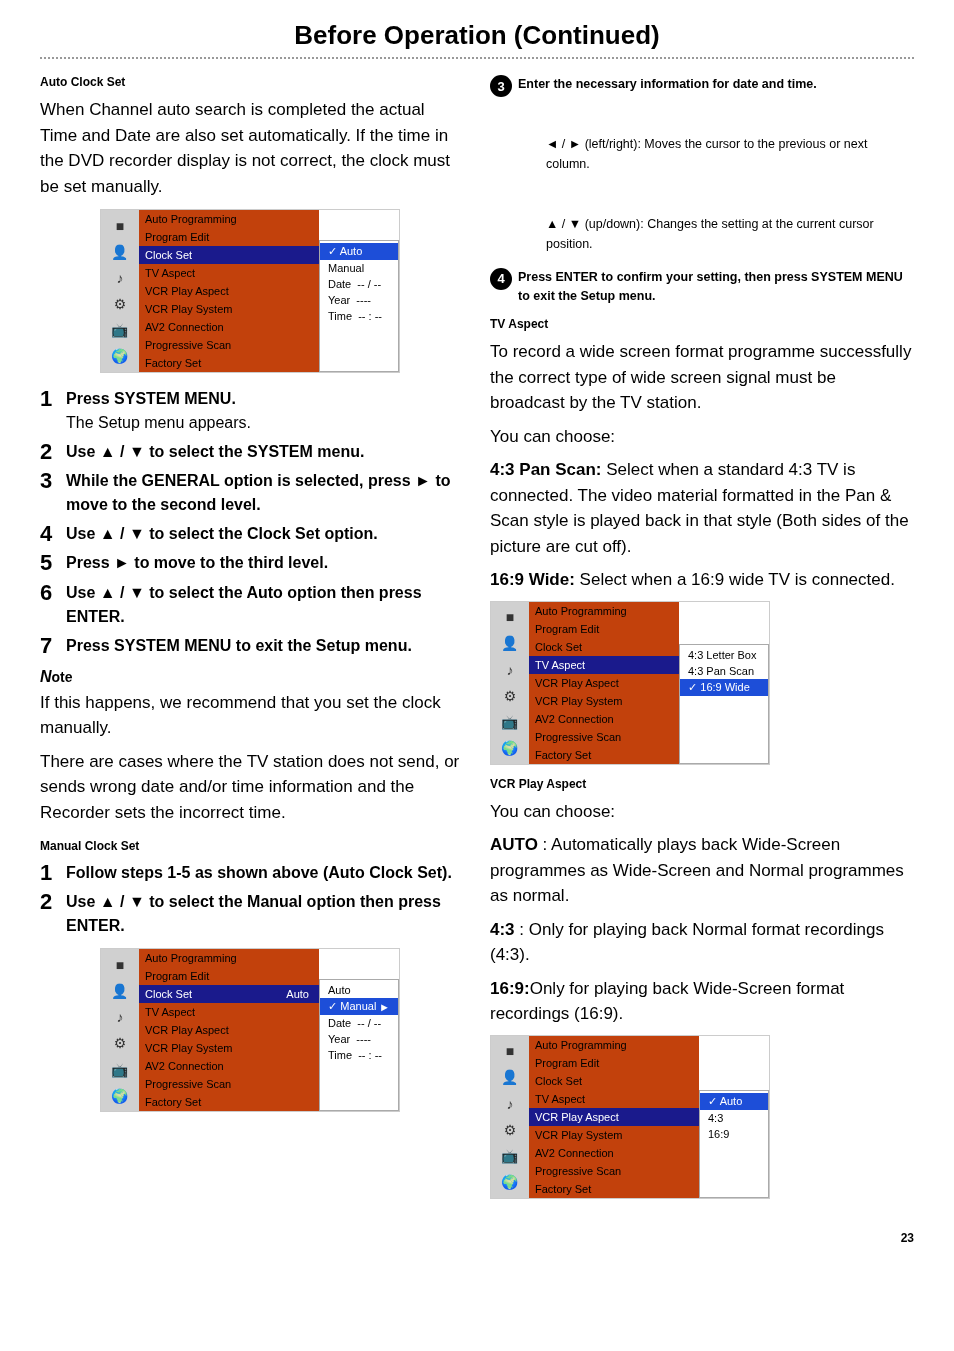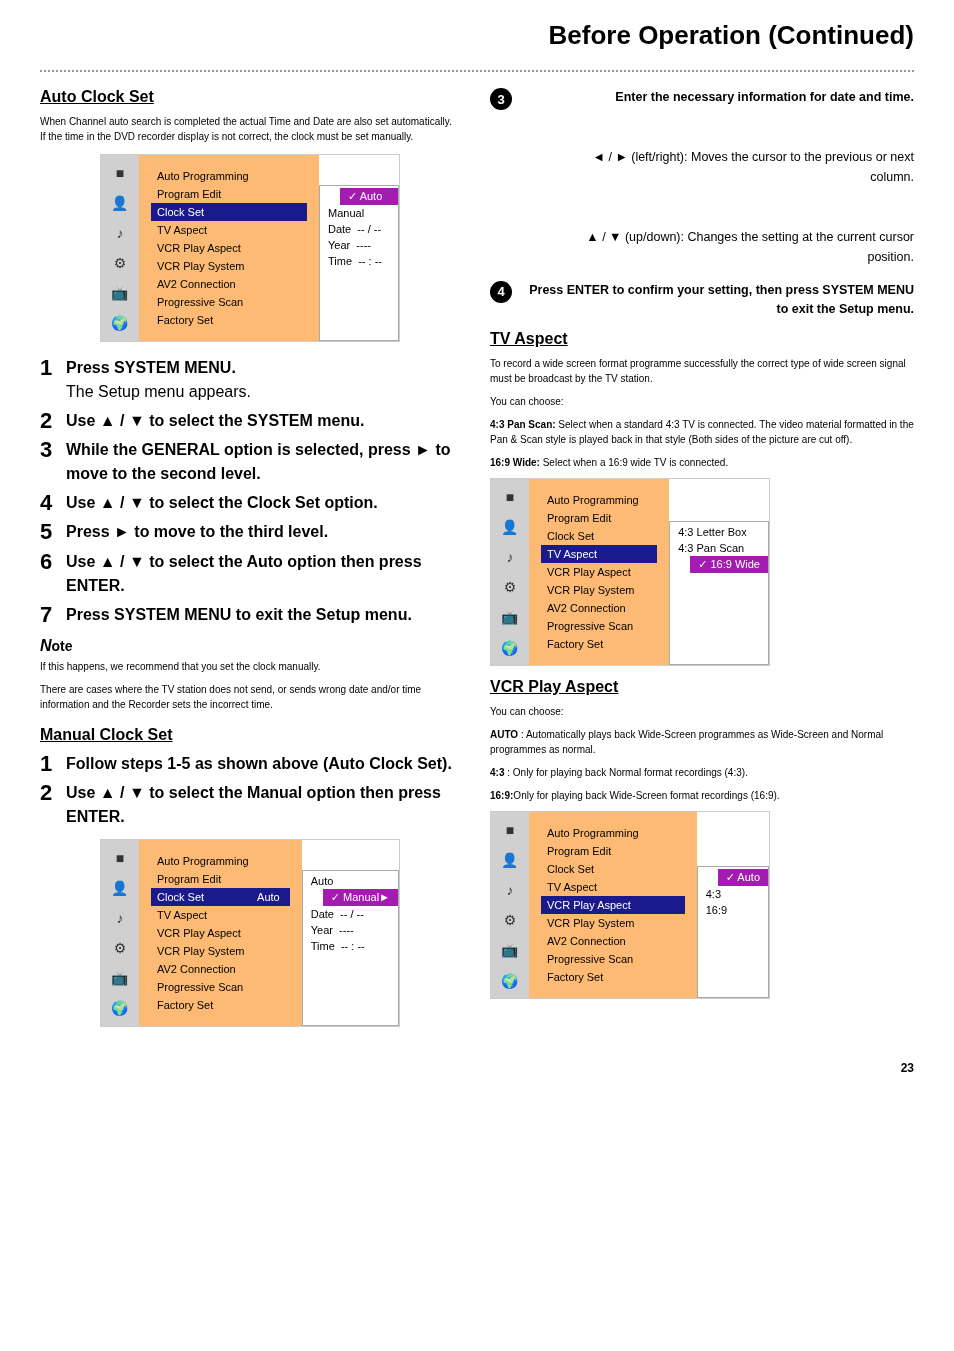--- a/index.html
+++ b/index.html
@@ -21,29 +21,28 @@
     .col-left {
       width: 420px;
       flex-shrink: 0;
     }
     .col-right {
       flex: 1;
     }
 
     
     .section-title {
-      font-size: 16px;
+      font-size: 12px;
       font-weight: bold;
-      text-decoration: underline;
       margin-bottom: 8px;
     }
 
     
     p {
-      font-size: 10px;
+      font-size: 17px;
       line-height: 1.5;
       margin-bottom: 8px;
     }
 
     
     .steps { margin-bottom: 10px; }
     .step {
       display: flex;
       gap: 6px;
       margin-bottom: 5px;
@@ -96,22 +95,22 @@
       width: 26px;
       height: 20px;
       display: flex;
       align-items: center;
       justify-content: center;
       font-size: 14px;
       color: #333;
     }
     .menu-items {
       flex: 1;
-      background: #fdba74;
-      padding: 12px;
+      background: #c2410c;
+      padding: 0;
     }
     .menu-row {
       display: flex;
       align-items: center;
       font-size: 11px;
       padding: 2px 6px;
       min-height: 18px;
     }
     .menu-row.highlighted {
       background: #1a1a8c;
@@ -126,23 +125,22 @@
       border: 1px solid #aaa;
       min-width: 80px;
       padding: 2px 0;
     }
     .submenu-row {
       font-size: 11px;
       padding: 2px 8px;
       white-space: nowrap;
     }
     .submenu-row.active {
-      background: #a21caf;
+      background: #1d4ed8;
       color: #fff;
-      margin-left: 20px;
     }
 
     
     .step-circle {
       display: inline-flex;
       align-items: center;
       justify-content: center;
       width: 22px;
       height: 22px;
       background: #000;
@@ -155,21 +153,20 @@
     }
     .right-step {
       display: flex;
       align-items: flex-start;
       margin-bottom: 8px;
     }
     .right-step-text {
       font-size: 12.5px;
       line-height: 1.5;
       flex: 1;
-      text-align: right;
     }
     .right-step-text strong { font-weight: bold; }
 
     
     .arrow-block {
       margin-left: 28px;
       margin-bottom: 6px;
       font-size: 12.5px;
       line-height: 1.6;
       margin-top: 40px;
@@ -179,21 +176,21 @@
     .menu-img-sm {
       border: 1px solid #ccc;
       display: flex;
       margin: 8px 0 12px 0;
       width: 280px;
     }
   </style>
 </head>
 <body>
 
-<div style="text-align:right; margin-bottom:19px;">
+<div style="text-align:center; margin-bottom:6px;">
   <h1 style="font-size:26px; font-weight:bold;">Before Operation (Continued)</h1>
 </div>
 <hr style="border:none; border-top:2px dotted #999; margin-bottom:16px;">
 
 <div class="columns">
 
   <div class="col-left">
 
     <div>
       <div class="section-title">Auto Clock Set</div>

